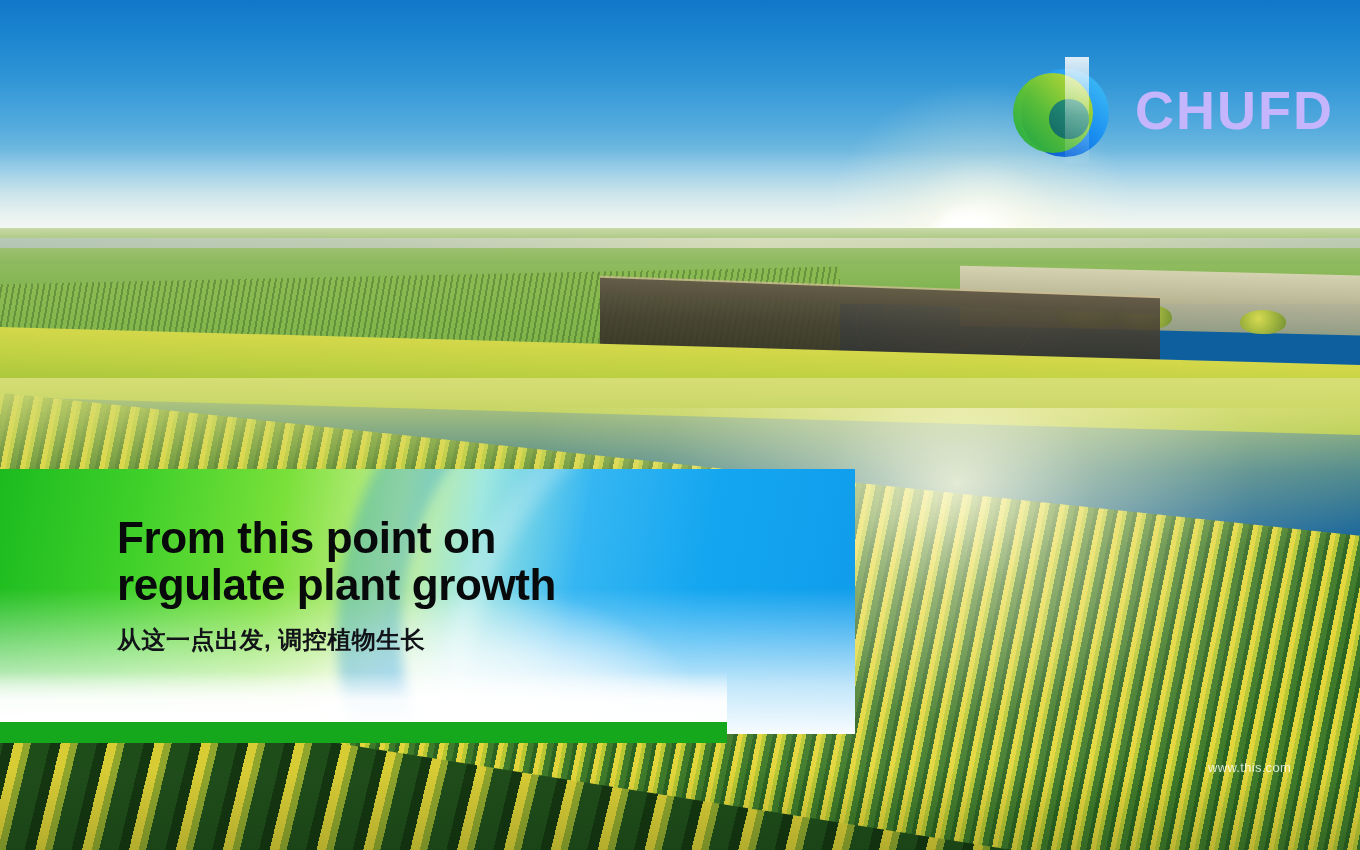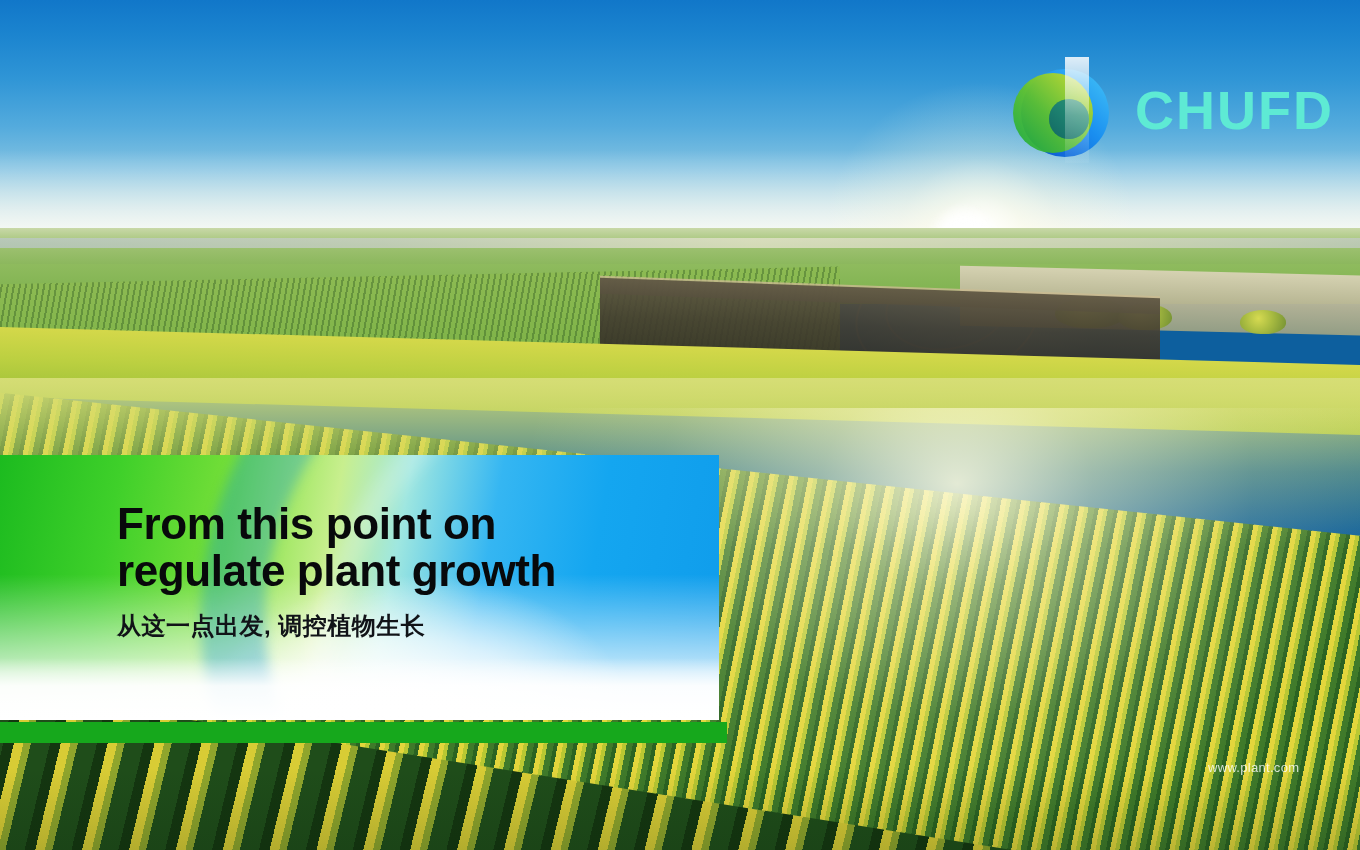--- a/index.html
+++ b/index.html
@@ -154,31 +154,30 @@
     position:absolute;left:520px;top:180px;width:840px;height:420px;
     background:radial-gradient(ellipse at 52% 18%,rgba(255,252,225,.85) 0%,rgba(255,250,215,.45) 22%,rgba(255,248,210,.12) 48%,rgba(255,248,210,0) 70%);
     pointer-events:none;
   }
 
   
   .logo{position:absolute;left:1013px;top:55px;display:flex;align-items:center;gap:18px;}
   .logo-mark{position:relative;width:104px;height:110px;}
   .logo-word{
     font-family:"Liberation Sans",sans-serif;
-    font-size:54px;font-weight:700;letter-spacing:2px;color:#5eead4;line-height:1;
+    font-size:54px;font-weight:700;letter-spacing:2px;color:#c4b5fd;line-height:1;
   }
 
   
   .panel{
-    position:absolute;left:0;top:455px;width:685px;height:265px;overflow:hidden;
+    position:absolute;left:0;top:469px;width:855px;height:265px;overflow:hidden;
     background:
       radial-gradient(ellipse 300px 200px at 58% 100%,rgba(255,255,255,.96) 0%,rgba(255,255,255,.55) 40%,rgba(255,255,255,0) 72%),
       linear-gradient(to bottom,rgba(255,255,255,0) 45%,rgba(255,255,255,.75) 82%,rgba(255,255,255,.97) 100%),
       linear-gradient(100deg,#1cbb1f 0%,#3fd02a 16%,#7ae03a 32%,#c8ef8e 45%,#9fe7e0 54%,#35b6f2 66%,#14a6f0 80%,#0f9ceb 100%);
-    padding-left: 34px;
   }
   .panel-arc{
     position:absolute;right:-230px;top:-210px;width:620px;height:620px;border-radius:50%;
     border:64px solid rgba(0,140,225,.30);
     filter:blur(6px);
     pointer-events:none;
   }
   .panel-arc2{
     position:absolute;right:-300px;top:-120px;width:660px;height:660px;border-radius:50%;
     border:26px solid rgba(255,255,255,.22);
@@ -275,15 +274,15 @@
     <div class="panel-arc2"></div>
     <div class="panel-white"></div>
     <div class="panel-text">
       <h1 class="headline">From this point on
 regulate plant growth</h1>
       <p class="subhead">从这一点出发, 调控植物生长</p>
     </div>
   </div>
   <div class="green-bar"></div>
 
-  <div class="watermark">www.plant.com</div>
+  <div class="watermark">www.this.com</div>
 
 </div>
 
 </body></html>

